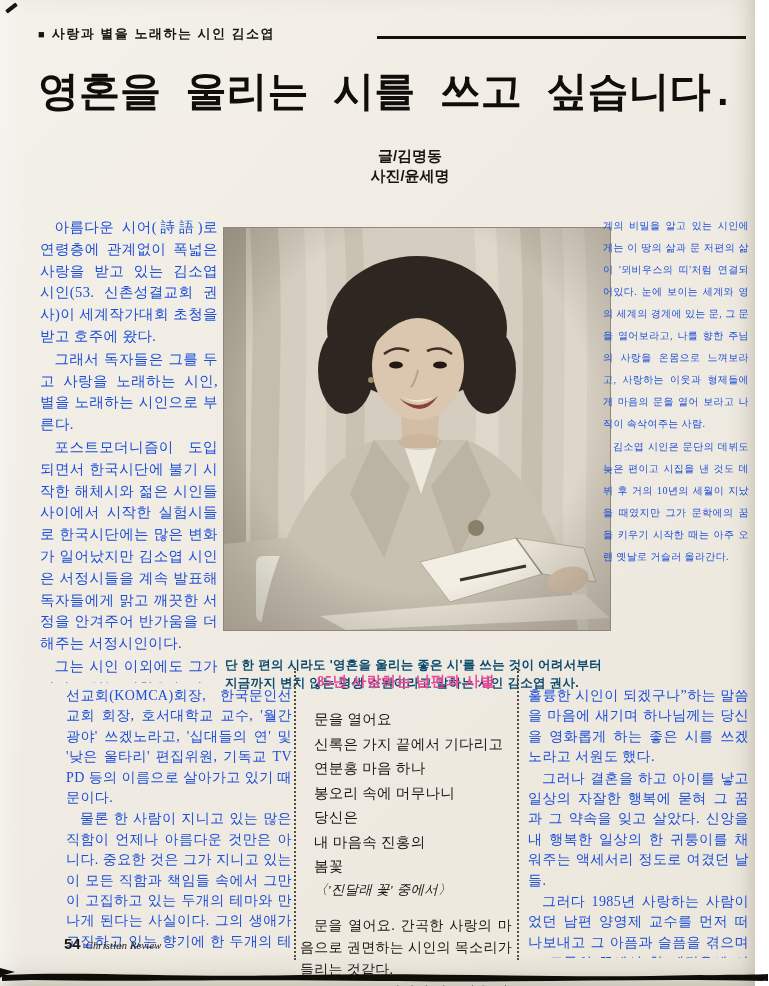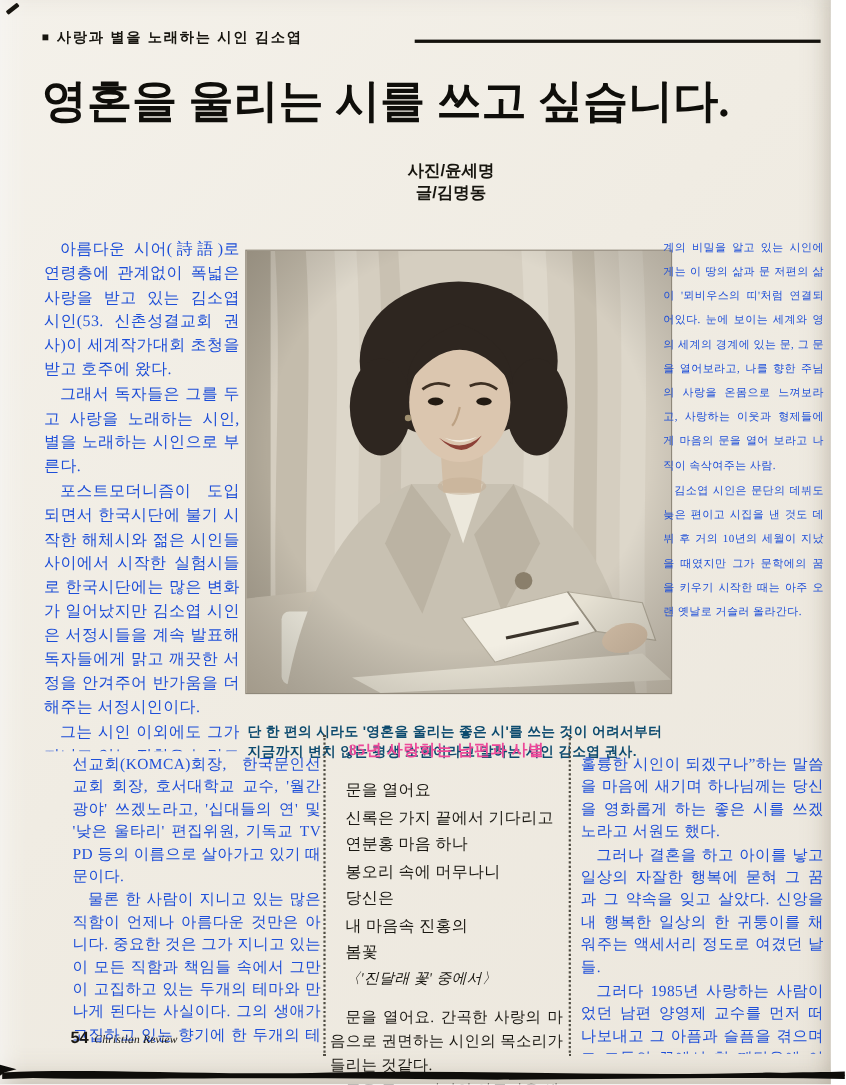--- a/index.html
+++ b/index.html
@@ -20,21 +20,21 @@
   
   .kicker{
     position:absolute;left:38px;top:25px;display:flex;align-items:center;gap:7px;
     font-family:"Liberation Sans","DejaVu Sans",sans-serif;font-weight:bold;
     font-size:13px;letter-spacing:1.5px;color:#17150f;
   }
   .kicker .bullet{font-size:11px;letter-spacing:0;}
   .kicker-rule{position:absolute;left:377px;top:36px;width:369px;height:3px;background:#14120d;}
   .headline{
     position:absolute;left:38px;top:64px;width:692px;text-align:left;
-    font-family:Liberation Serif, serif;font-weight:bold;
+    font-family:Liberation Mono, monospace;font-weight:bold;
     font-size:41px;letter-spacing:0px;color:#0f0e0a;white-space:nowrap;
   }
   .byline{
     position:absolute;left:310px;top:146px;width:200px;text-align:center;
     font-family:"Liberation Sans","DejaVu Sans",sans-serif;font-weight:bold;
     font-size:15px;line-height:20px;color:#17150f;
   }
   
   .col{position:absolute;text-align:justify;letter-spacing:.4px;color:#1d4ed8;overflow:hidden;}
   .col p{margin:0;text-indent:1em;}
@@ -86,22 +86,22 @@
 
   <div class="kicker">
     <span class="bullet">■</span>
     <span>사랑과 별을 노래하는 시인 김소엽</span>
   </div>
   <div class="kicker-rule"></div>
 
   <div class="headline">영혼을 울리는 시를 쓰고 싶습니다.</div>
 
   <div class="byline">
+    <div>글/김명동</div>
     <div>사진/윤세명</div>
-    <div>글/김명동</div>
   </div>
 
   <div class="col col-left-top">
     <p>아름다운 시어(詩語)로 연령층에 관계없이 폭넓은 사랑을 받고 있는 김소엽 시인(53. 신촌성결교회 권사)이 세계작가대회 초청을 받고 호주에 왔다.</p>
     <p>그래서 독자들은 그를 두고 사랑을 노래하는 시인, 별을 노래하는 시인으로 부른다.</p>
     <p>포스트모더니즘이 도입되면서 한국시단에 불기 시작한 해체시와 젊은 시인들 사이에서 시작한 실험시들로 한국시단에는 많은 변화가 일어났지만 김소엽 시인은 서정시들을 계속 발표해 독자들에게 맑고 깨끗한 서정을 안겨주어 반가움을 더해주는 서정시인이다.</p>
     <p>그는 시인 이외에도 그가 지니고 있는 직함은 놀랍도록 많다. 그는 대한민국 문화예술</p>
   </div>
 
   <div class="photo-frame">

